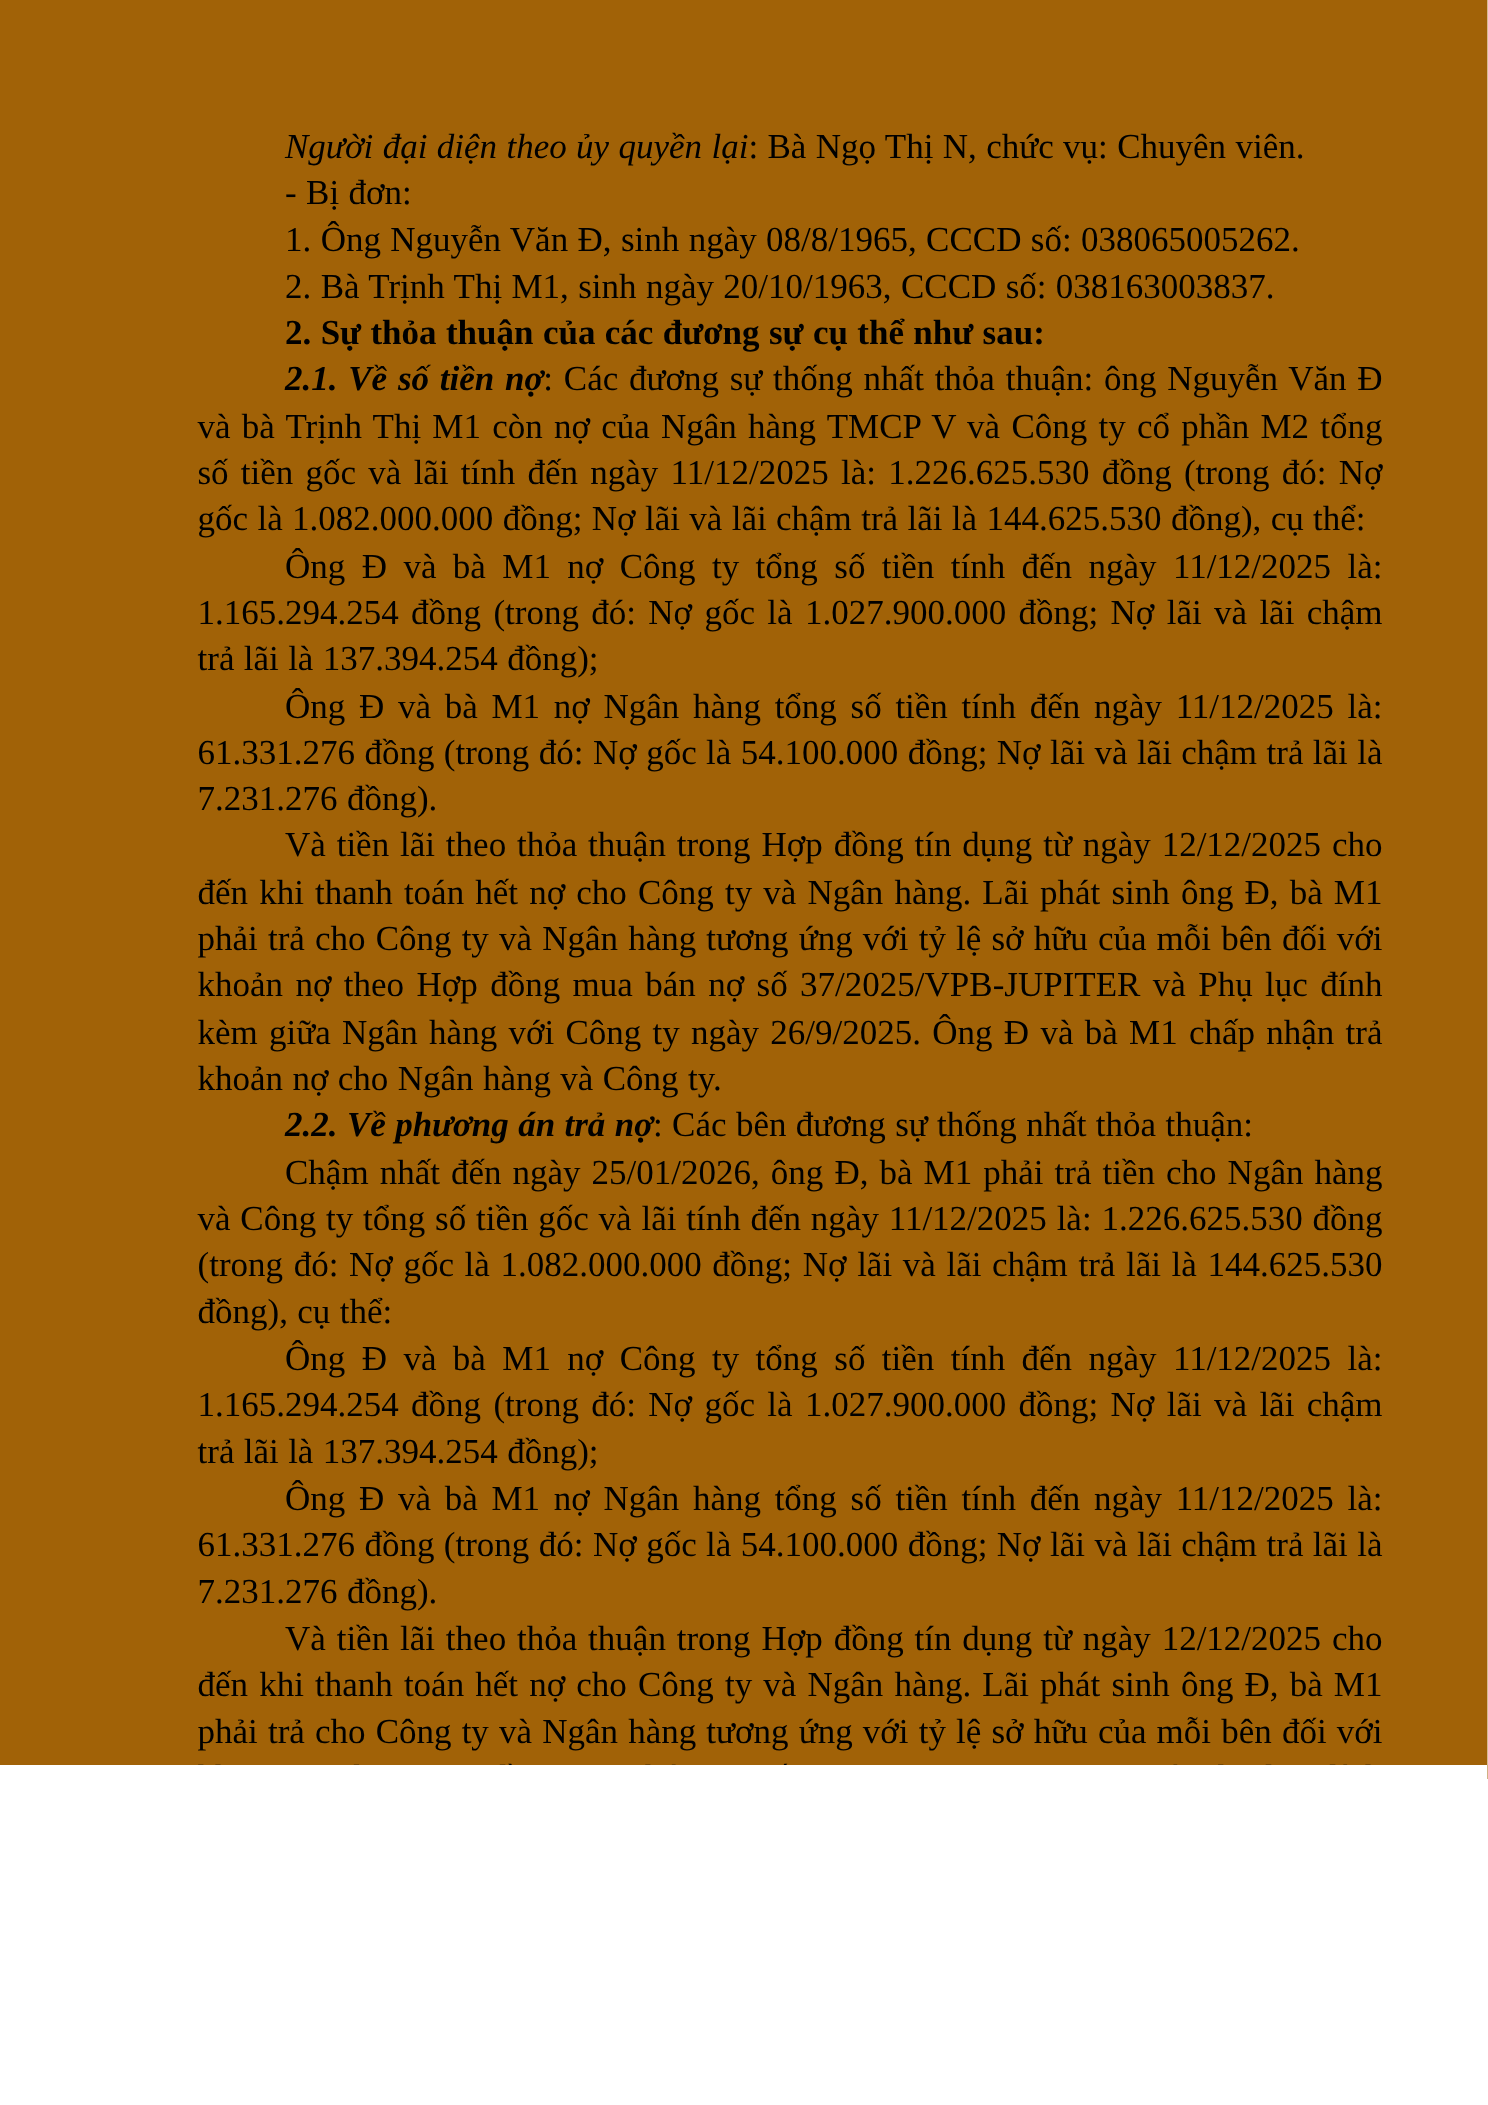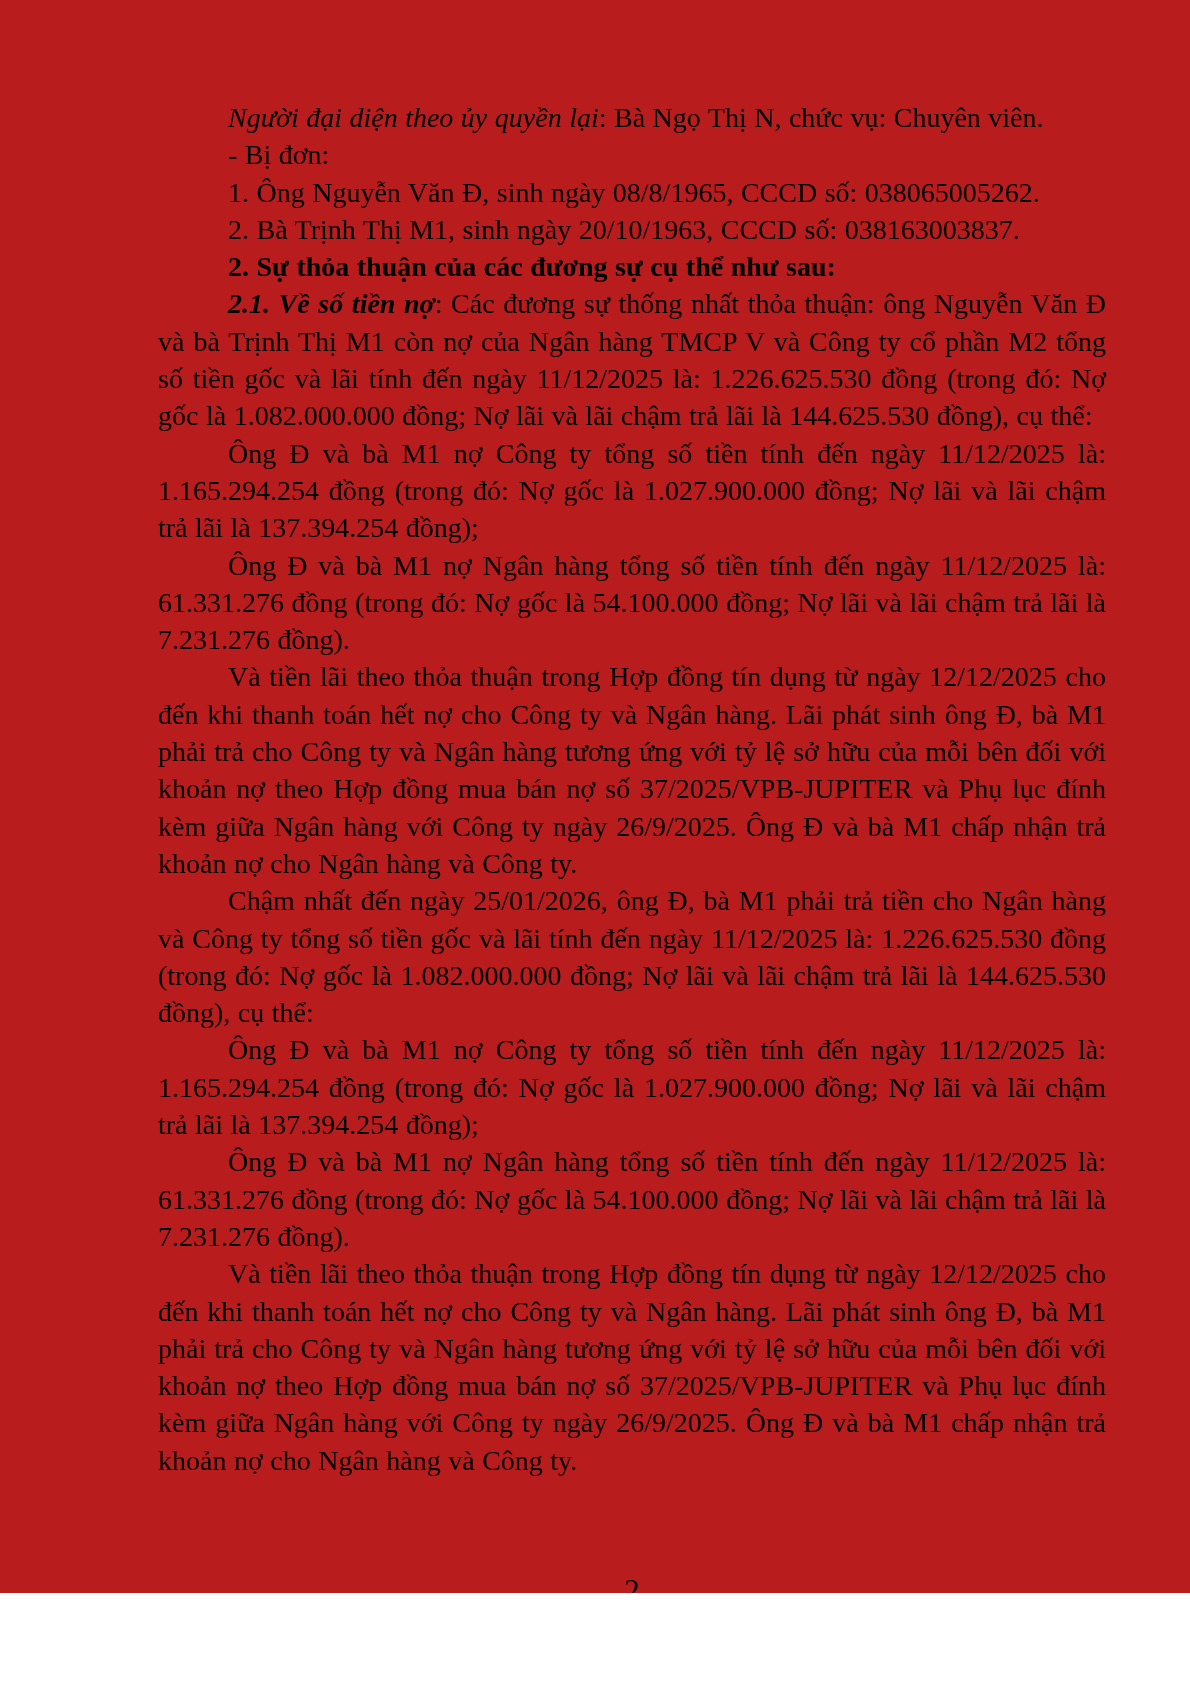--- a/index.html
+++ b/index.html
@@ -3,22 +3,22 @@
 <meta charset="utf-8">
 <style>
   html, body {
     margin: 0;
     padding: 0;
     background: #ffffff;
   }
   .page {
     position: relative;
     width: 1190px;
-    height: 1593px;
-    background: #b91c1c;
+    height: 1412px;
+    background: #a16207;
     color: #000000;
     font-family: "Liberation Serif", "DejaVu Serif", serif;
     overflow: hidden;
   }
   .content {
     position: absolute;
     left: 158px;
     top: 99px;
     width: 948px;
   }
@@ -53,19 +53,20 @@
   <div class="content">
       <p class="para"><span class="run-italic">Người đại diện theo ủy quyền lại</span><span class="run-regular">: Bà Ngọ Thị N, chức vụ: Chuyên viên.</span></p>
       <p class="para"><span class="run-regular">- Bị đơn:</span></p>
       <p class="para"><span class="run-regular">1. Ông Nguyễn Văn Đ, sinh ngày 08/8/1965, CCCD số: 038065005262.</span></p>
       <p class="para"><span class="run-regular">2. Bà Trịnh Thị M1, sinh ngày 20/10/1963, CCCD số: 038163003837.</span></p>
       <p class="para"><span class="run-bold">2. Sự thỏa thuận của các đương sự cụ thể như sau:</span></p>
       <p class="para"><span class="run-bold-italic">2.1. Về số tiền nợ</span><span class="run-regular">: Các đương sự thống nhất thỏa thuận: ông Nguyễn Văn Đ và bà Trịnh Thị M1 còn nợ của Ngân hàng TMCP V và Công ty cổ phần M2 tổng số tiền gốc và lãi tính đến ngày 11/12/2025 là: 1.226.625.530 đồng (trong đó: Nợ gốc là 1.082.000.000 đồng; Nợ lãi và lãi chậm trả lãi là 144.625.530 đồng), cụ thể:</span></p>
       <p class="para"><span class="run-regular">Ông Đ và bà M1 nợ Công ty tổng số tiền tính đến ngày 11/12/2025 là: 1.165.294.254 đồng (trong đó: Nợ gốc là 1.027.900.000 đồng; Nợ lãi và lãi chậm trả lãi là 137.394.254 đồng);</span></p>
       <p class="para"><span class="run-regular">Ông Đ và bà M1 nợ Ngân hàng tổng số tiền tính đến ngày 11/12/2025 là: 61.331.276 đồng (trong đó: Nợ gốc là 54.100.000 đồng; Nợ lãi và lãi chậm trả lãi là 7.231.276 đồng).</span></p>
       <p class="para"><span class="run-regular">Và tiền lãi theo thỏa thuận trong Hợp đồng tín dụng từ ngày 12/12/2025 cho đến khi thanh toán hết nợ cho Công ty và Ngân hàng. Lãi phát sinh ông Đ, bà M1 phải trả cho Công ty và Ngân hàng tương ứng với tỷ lệ sở hữu của mỗi bên đối với khoản nợ theo Hợp đồng mua bán nợ số 37/2025/VPB-JUPITER và Phụ lục đính kèm giữa Ngân hàng với Công ty ngày 26/9/2025. Ông Đ và bà M1 chấp nhận trả khoản nợ cho Ngân hàng và Công ty.</span></p>
+      <p class="para"><span class="run-bold-italic">2.2. Về phương án trả nợ</span><span class="run-regular">: Các bên đương sự thống nhất thỏa thuận:</span></p>
       <p class="para"><span class="run-regular">Chậm nhất đến ngày 25/01/2026, ông Đ, bà M1 phải trả tiền cho Ngân hàng và Công ty tổng số tiền gốc và lãi tính đến ngày 11/12/2025 là: 1.226.625.530 đồng (trong đó: Nợ gốc là 1.082.000.000 đồng; Nợ lãi và lãi chậm trả lãi là 144.625.530 đồng), cụ thể:</span></p>
       <p class="para"><span class="run-regular">Ông Đ và bà M1 nợ Công ty tổng số tiền tính đến ngày 11/12/2025 là: 1.165.294.254 đồng (trong đó: Nợ gốc là 1.027.900.000 đồng; Nợ lãi và lãi chậm trả lãi là 137.394.254 đồng);</span></p>
       <p class="para"><span class="run-regular">Ông Đ và bà M1 nợ Ngân hàng tổng số tiền tính đến ngày 11/12/2025 là: 61.331.276 đồng (trong đó: Nợ gốc là 54.100.000 đồng; Nợ lãi và lãi chậm trả lãi là 7.231.276 đồng).</span></p>
       <p class="para"><span class="run-regular">Và tiền lãi theo thỏa thuận trong Hợp đồng tín dụng từ ngày 12/12/2025 cho đến khi thanh toán hết nợ cho Công ty và Ngân hàng. Lãi phát sinh ông Đ, bà M1 phải trả cho Công ty và Ngân hàng tương ứng với tỷ lệ sở hữu của mỗi bên đối với khoản nợ theo Hợp đồng mua bán nợ số 37/2025/VPB-JUPITER và Phụ lục đính kèm giữa Ngân hàng với Công ty ngày 26/9/2025. Ông Đ và bà M1 chấp nhận trả khoản nợ cho Ngân hàng và Công ty.</span></p>
     </div>
   <div class="footer">2</div>
 </div>
 
 </body></html>

